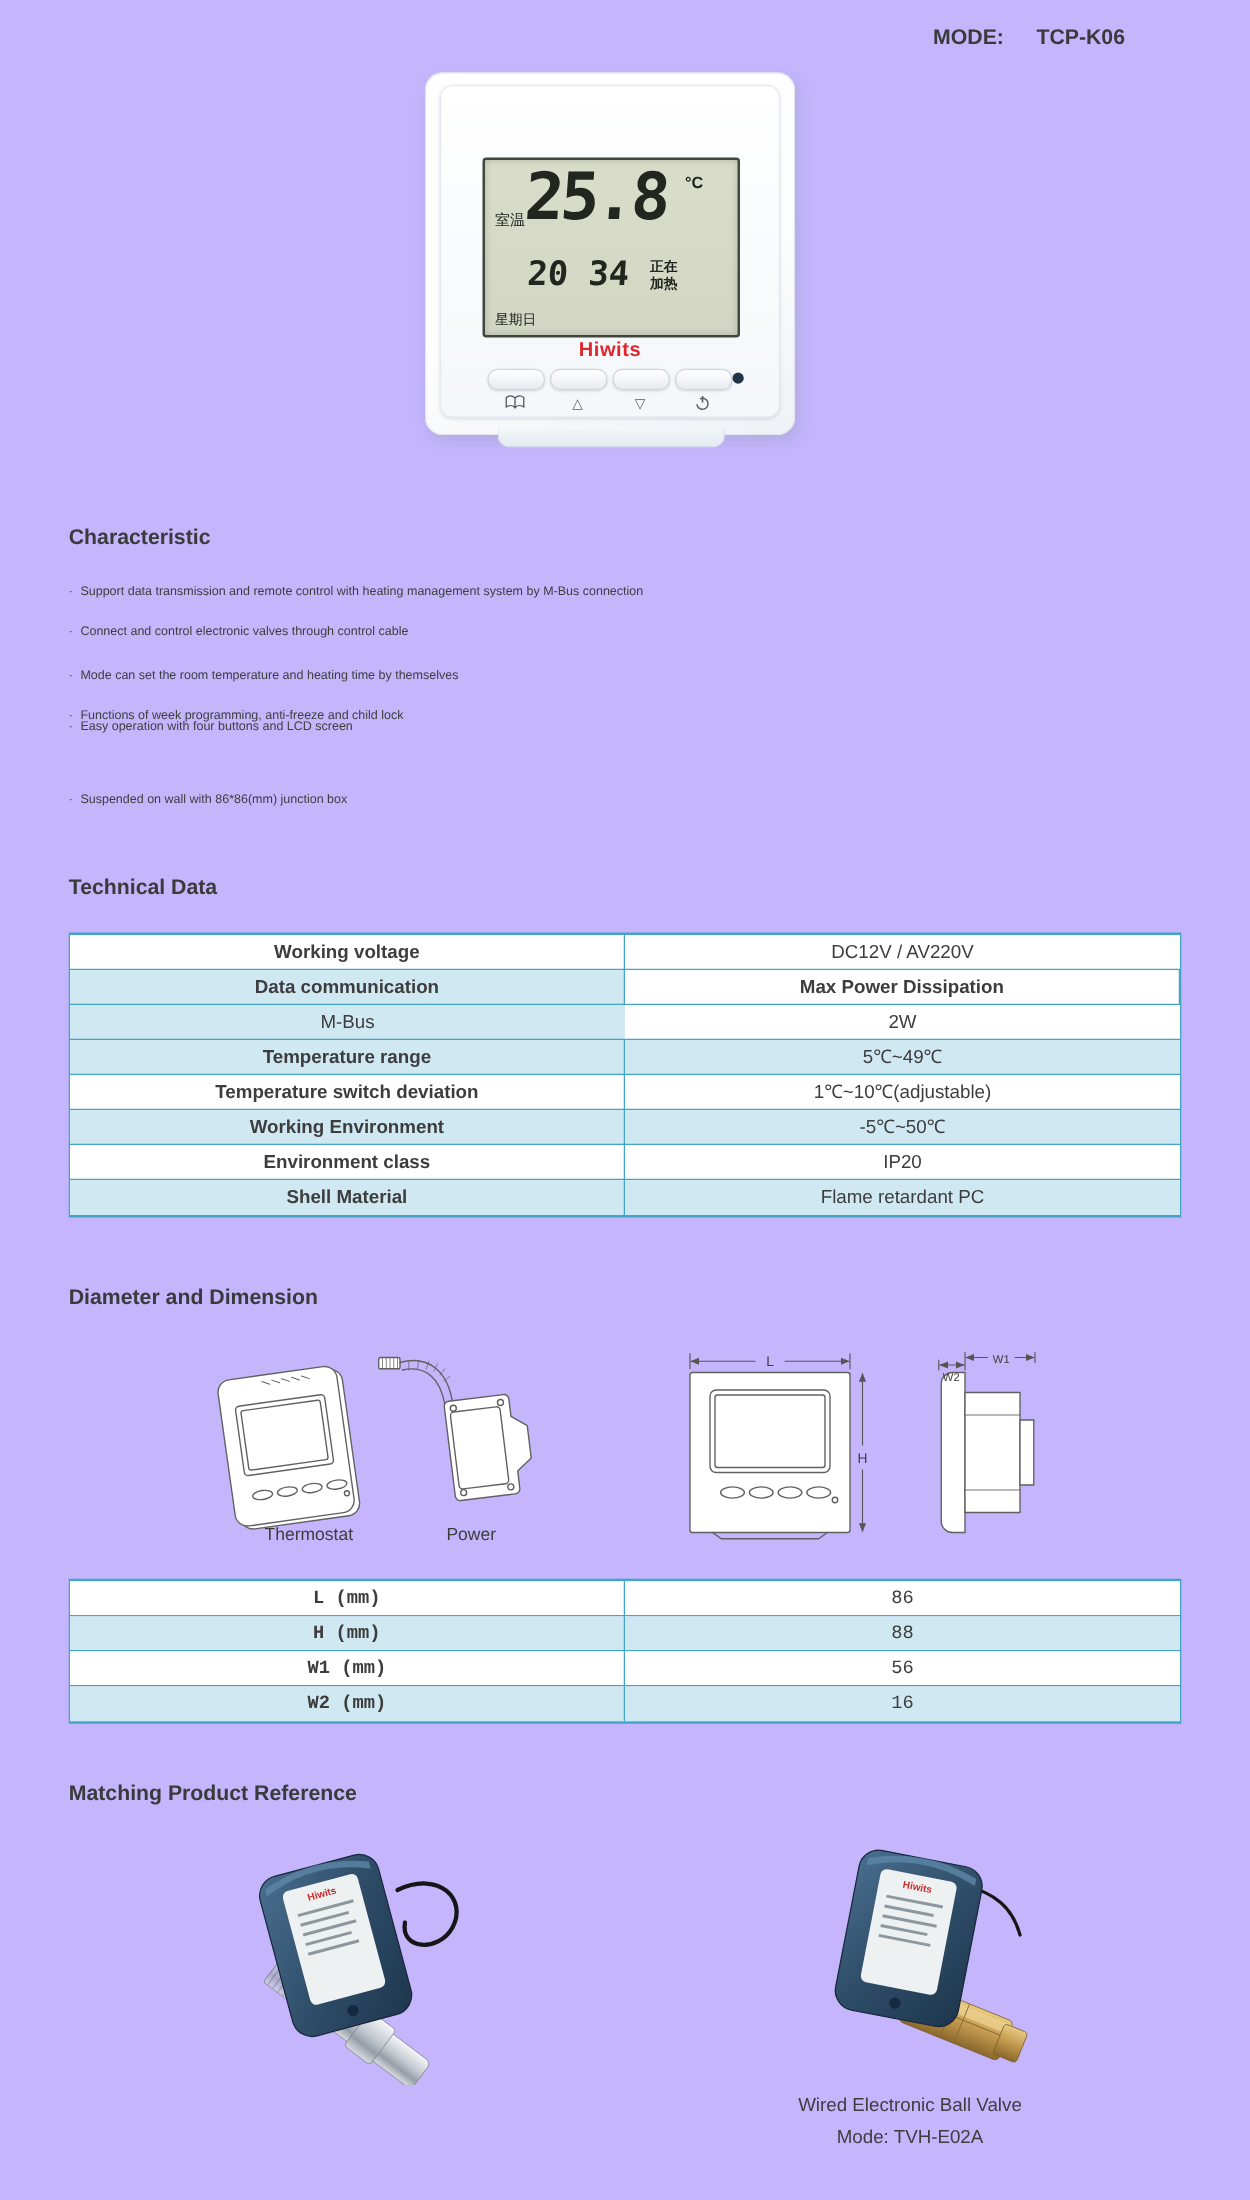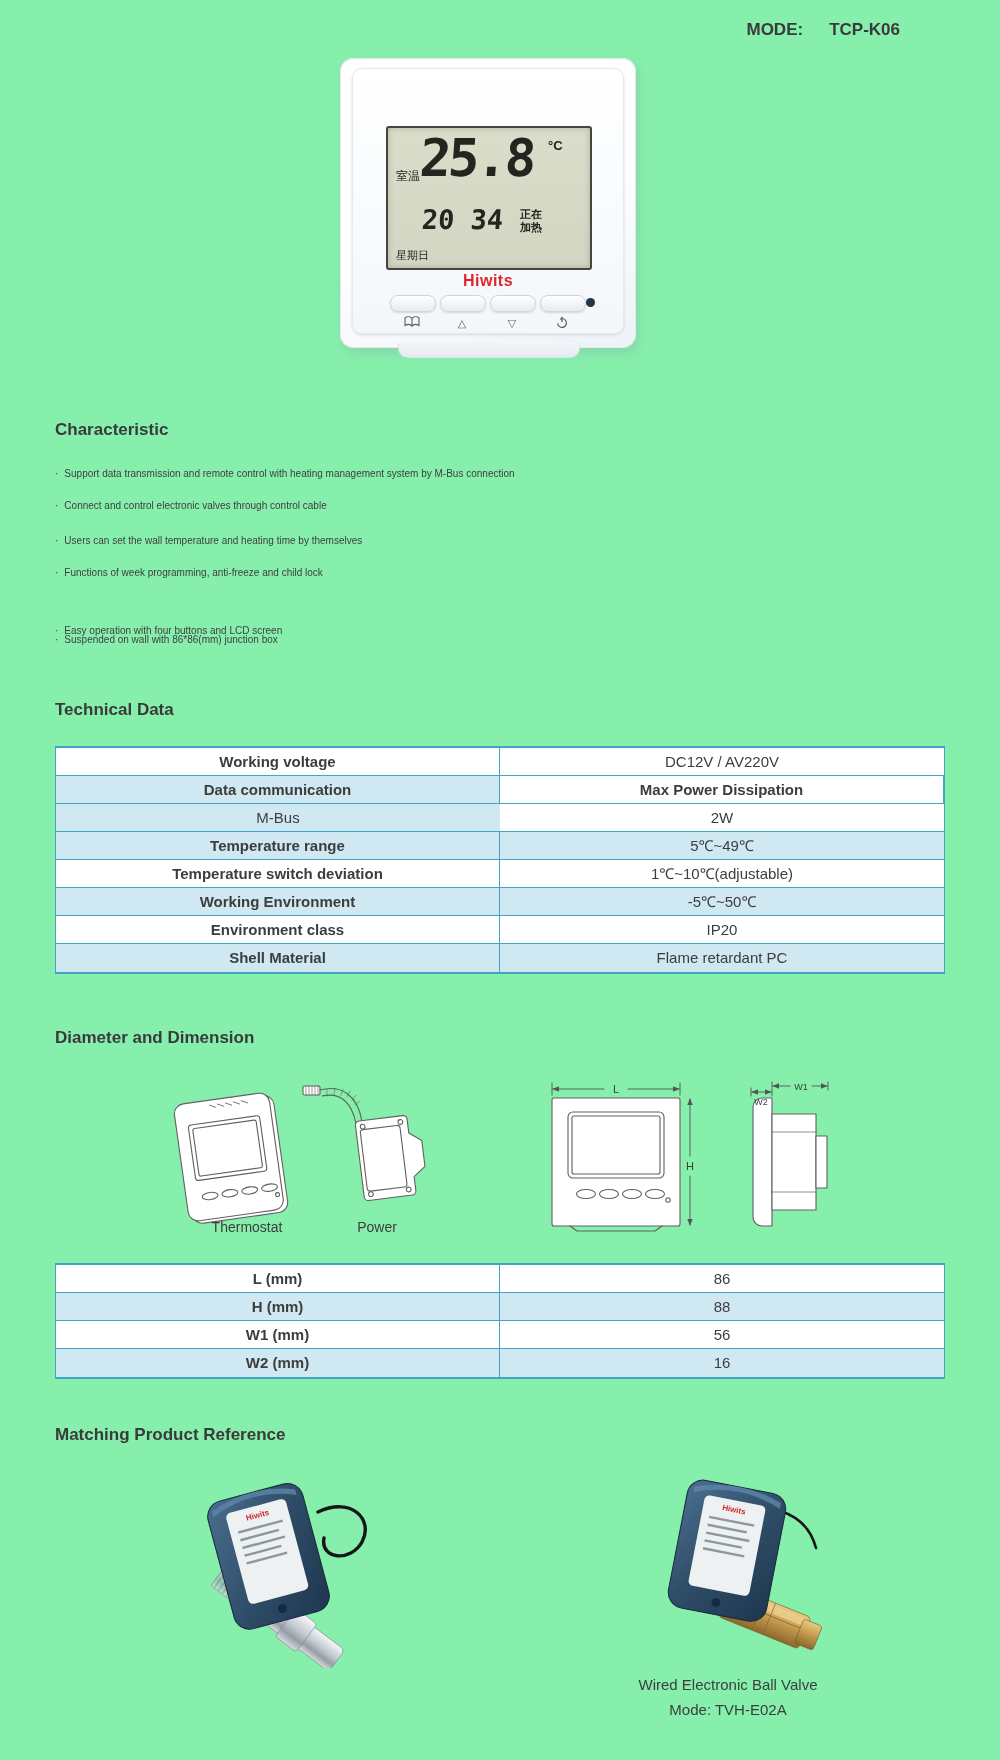--- a/index.html
+++ b/index.html
@@ -1,18 +1,18 @@
 <!DOCTYPE html>
 <html><head>
 <meta charset="utf-8">
 <style>
   html,body{margin:0;padding:0;background:#ffffff;}
   body{width:1000px;height:1760px;font-family:"Liberation Sans",sans-serif;color:#3d3d3d;position:relative;}
   .abs{position:absolute;}
-  .page{position:relative;width:1000px;height:1760px;overflow:hidden;background:#86efac;}
+  .page{position:relative;width:1000px;height:1760px;overflow:hidden;background:#c4b5fd;}
 
   
   .model-line{top:20px;right:100px;font-size:17px;font-weight:bold;color:#3a3a3a;}
   .model-line .num{margin-left:26px;}
 
   
   .sec-title{left:55px;font-size:17px;font-weight:bold;color:#3a3a3a;}
 
   
   .thermo{left:340px;top:58px;width:296px;height:290px;border-radius:14px;
@@ -94,23 +94,23 @@
           <circle cx="6" cy="7" r="4.4" fill="none" stroke="#5a5f66" stroke-width="1.2" stroke-dasharray="22 5.6" transform="rotate(-118 6 7)"></circle>
           <line x1="6" y1="0.8" x2="6" y2="6" stroke="#5a5f66" stroke-width="1.3"></line>
         </svg>
     </div>
     <div class="sensor-dot"></div>
   </div>
 
   <div class="abs sec-title" style="top:420px;">Characteristic</div>
   <div class="abs bullet-line" style="top:468px;"><span class="dot">·</span><span>Support data transmission and remote control with heating management system by M-Bus connection</span></div>
   <div class="abs bullet-line" style="top:500px;"><span class="dot">·</span><span>Connect and control electronic valves through control cable</span></div>
-  <div class="abs bullet-line" style="top:535px;"><span class="dot">·</span><span>Users can set the wall temperature and heating time by themselves</span></div>
+  <div class="abs bullet-line" style="top:535px;"><span class="dot">·</span><span>Mode can set the room temperature and heating time by themselves</span></div>
   <div class="abs bullet-line" style="top:567px;"><span class="dot">·</span><span>Functions of week programming, anti-freeze and child lock</span></div>
-  <div class="abs bullet-line" style="top:625px;"><span class="dot">·</span><span>Easy operation with four buttons and LCD screen</span></div>
+  <div class="abs bullet-line" style="top:576px;"><span class="dot">·</span><span>Easy operation with four buttons and LCD screen</span></div>
   <div class="abs bullet-line" style="top:634px;"><span class="dot">·</span><span>Suspended on wall with 86*86(mm) junction box</span></div>
 
   <div class="abs sec-title" style="top:700px;">Technical Data</div>
   <div class="abs spec-table" style="top:746px;">
     <div class="cell lab">Working voltage</div>
     <div class="cell">DC12V / AV220V</div>
     <div class="cell lab blue">Data communication</div>
     <div class="cell lab">Max Power Dissipation</div>
     <div class="cell blue">M-Bus</div>
     <div class="cell">2W</div>
@@ -214,21 +214,21 @@
       <line x1="290" y1="2" x2="290" y2="10"></line>
       <line x1="235" y1="6" x2="252" y2="6" marker-start="url(#arr)"></line>
       <line x1="274" y1="6" x2="289" y2="6" marker-end="url(#arr)"></line>
     </g>
     <text class="dim-label" x="78" y="13" font-size="11" text-anchor="middle">L</text>
     <text class="dim-label" x="152" y="90" font-size="11" text-anchor="middle">H</text>
     <text class="dim-label" x="223" y="25" font-size="9" text-anchor="middle">W2</text>
     <text class="dim-label" x="263" y="10" font-size="9" text-anchor="middle">W1</text>
   </svg>
 
-  <div class="abs spec-table" style="top:1263px;">
+  <div class="abs spec-table" style="top:1263px;font-family:Liberation Mono, monospace;">
     <div class="cell lab">L (mm)</div>
     <div class="cell">86</div>
     <div class="cell lab blue">H (mm)</div>
     <div class="cell blue">88</div>
     <div class="cell lab">W1 (mm)</div>
     <div class="cell">56</div>
     <div class="cell lab blue last">W2 (mm)</div>
     <div class="cell blue last">16</div>
   </div>
 

